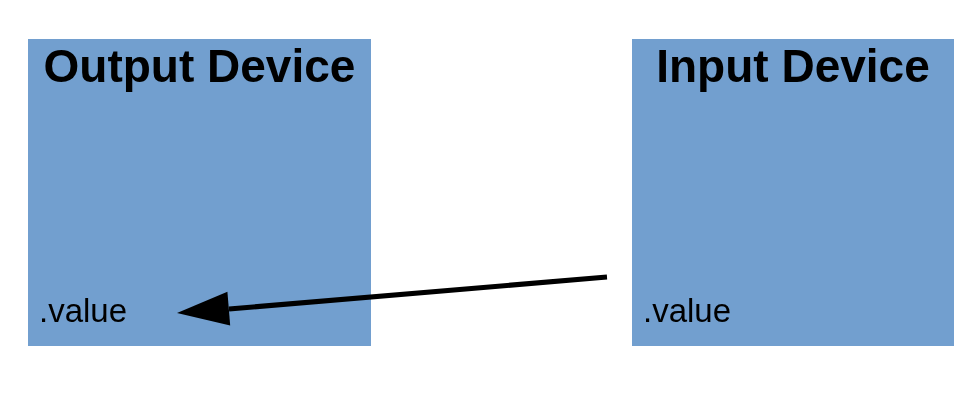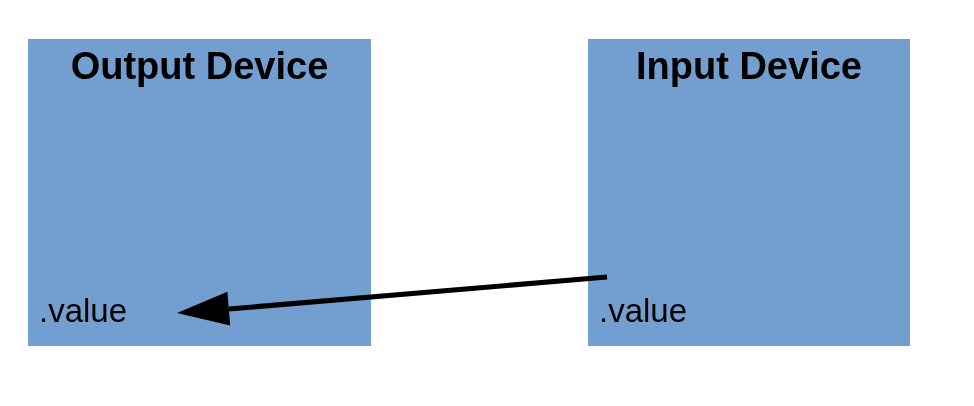--- a/index.html
+++ b/index.html
@@ -21,25 +21,25 @@
     overflow: hidden;
   }
   .box {
     position: absolute;
     top: 39px;
     height: 307px;
     background: var(--box-fill);
     color: var(--text);
   }
   .box-output { left: 28px;  width: 343px; }
-  .box-input  { left: 588px; width: 322px; }
+  .box-input  { left: 632px; width: 322px; }
   .box-title {
     padding-top: 5px;
     text-align: center;
-    font-size: 38px;
+    font-size: 46px;
     line-height: 44px;
     font-weight: bold;
     color: var(--text);
   }
   .props {
     position: absolute;
     left: 11px;
     top: 169px;
     font-size: 33px;
     line-height: 41px;

